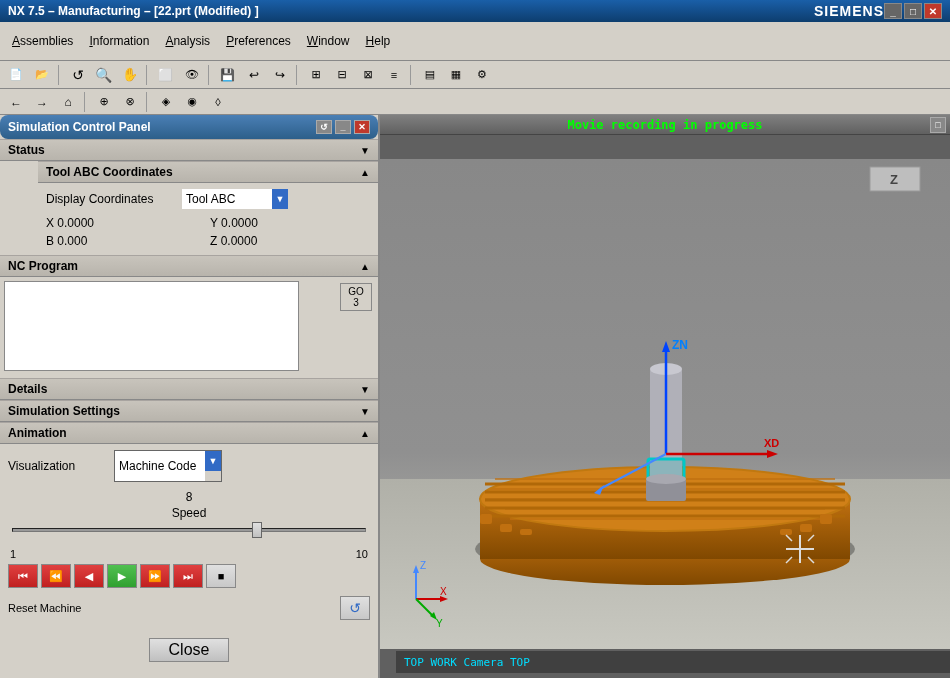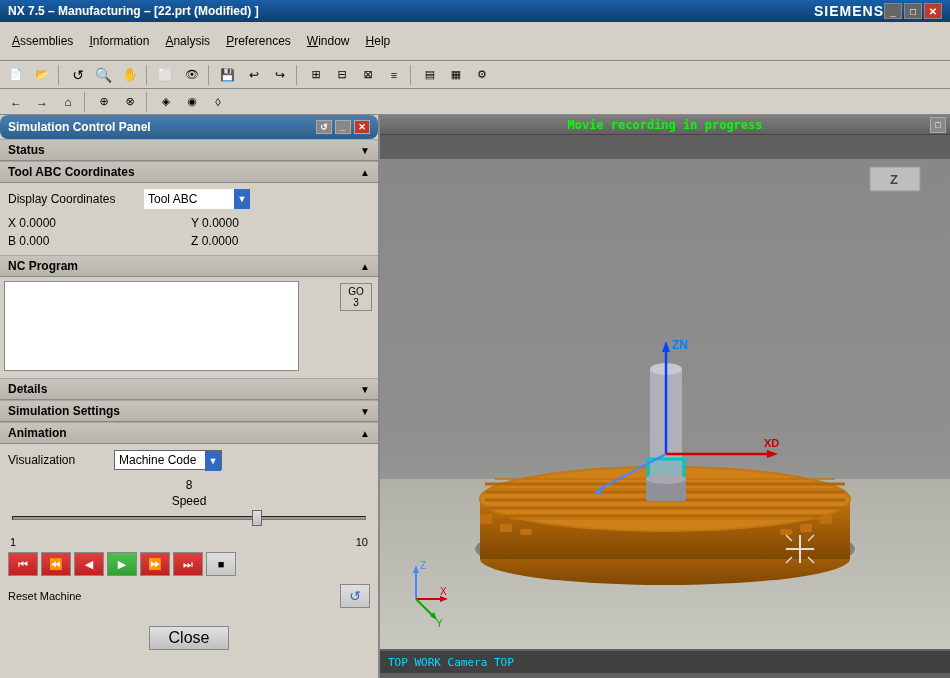--- a/index.html
+++ b/index.html
@@ -125,21 +125,21 @@
       font-weight: bold;
       cursor: pointer;
       flex-shrink: 0;
     }
     .section-header .arrow { font-size: 10px; }
 
     
     #status-section { flex-shrink: 0; }
 
     
-    #tool-coords-section { flex-shrink: 0; }
+    #tool-coords-section { flex-shrink: 0; margin-left: 38px; }
     .tool-coords-content {
       background: #d4d0c8;
       padding: 6px 8px;
     }
     .display-coords-row {
       display: flex;
       align-items: center;
       margin-bottom: 6px;
       gap: 6px;
     }
@@ -346,21 +346,21 @@
       height: 22px;
       background: #404040;
       display: flex;
       align-items: center;
       padding: 0 8px;
       color: #00ddff;
       font-size: 11px;
       font-family: monospace;
       position: absolute;
       bottom: 0;
-      left: 0;
+      left: 16px;
       right: 0;
     }
   </style>
 </head>
 <body>
 
 <div id="title-bar">
   <span class="title-text">NX 7.5 – Manufacturing – [22.prt (Modified) ]</span>
   <span class="title-brand">SIEMENS</span>
   <div class="win-controls">
@@ -494,21 +494,21 @@
 
     <div id="animation-section">
       <div class="section-header">
         <span>Animation</span>
         <span class="arrow">▲</span>
       </div>
       <div class="animation-content">
 
         <div class="viz-row">
           <span class="viz-label">Visualization</span>
-          <div style="display:flex; border: 1px solid #666; height:20px;">
+          <div style="display:flex; border: 1px solid #666; height:32px;">
             <div class="dropdown-val">Machine Code</div>
             <div class="dropdown-arrow">▼</div>
           </div>
         </div>
 
         <div class="speed-val-row">
           <span>8</span>
         </div>
         <div class="speed-label-row">
           <span>Speed</span>

